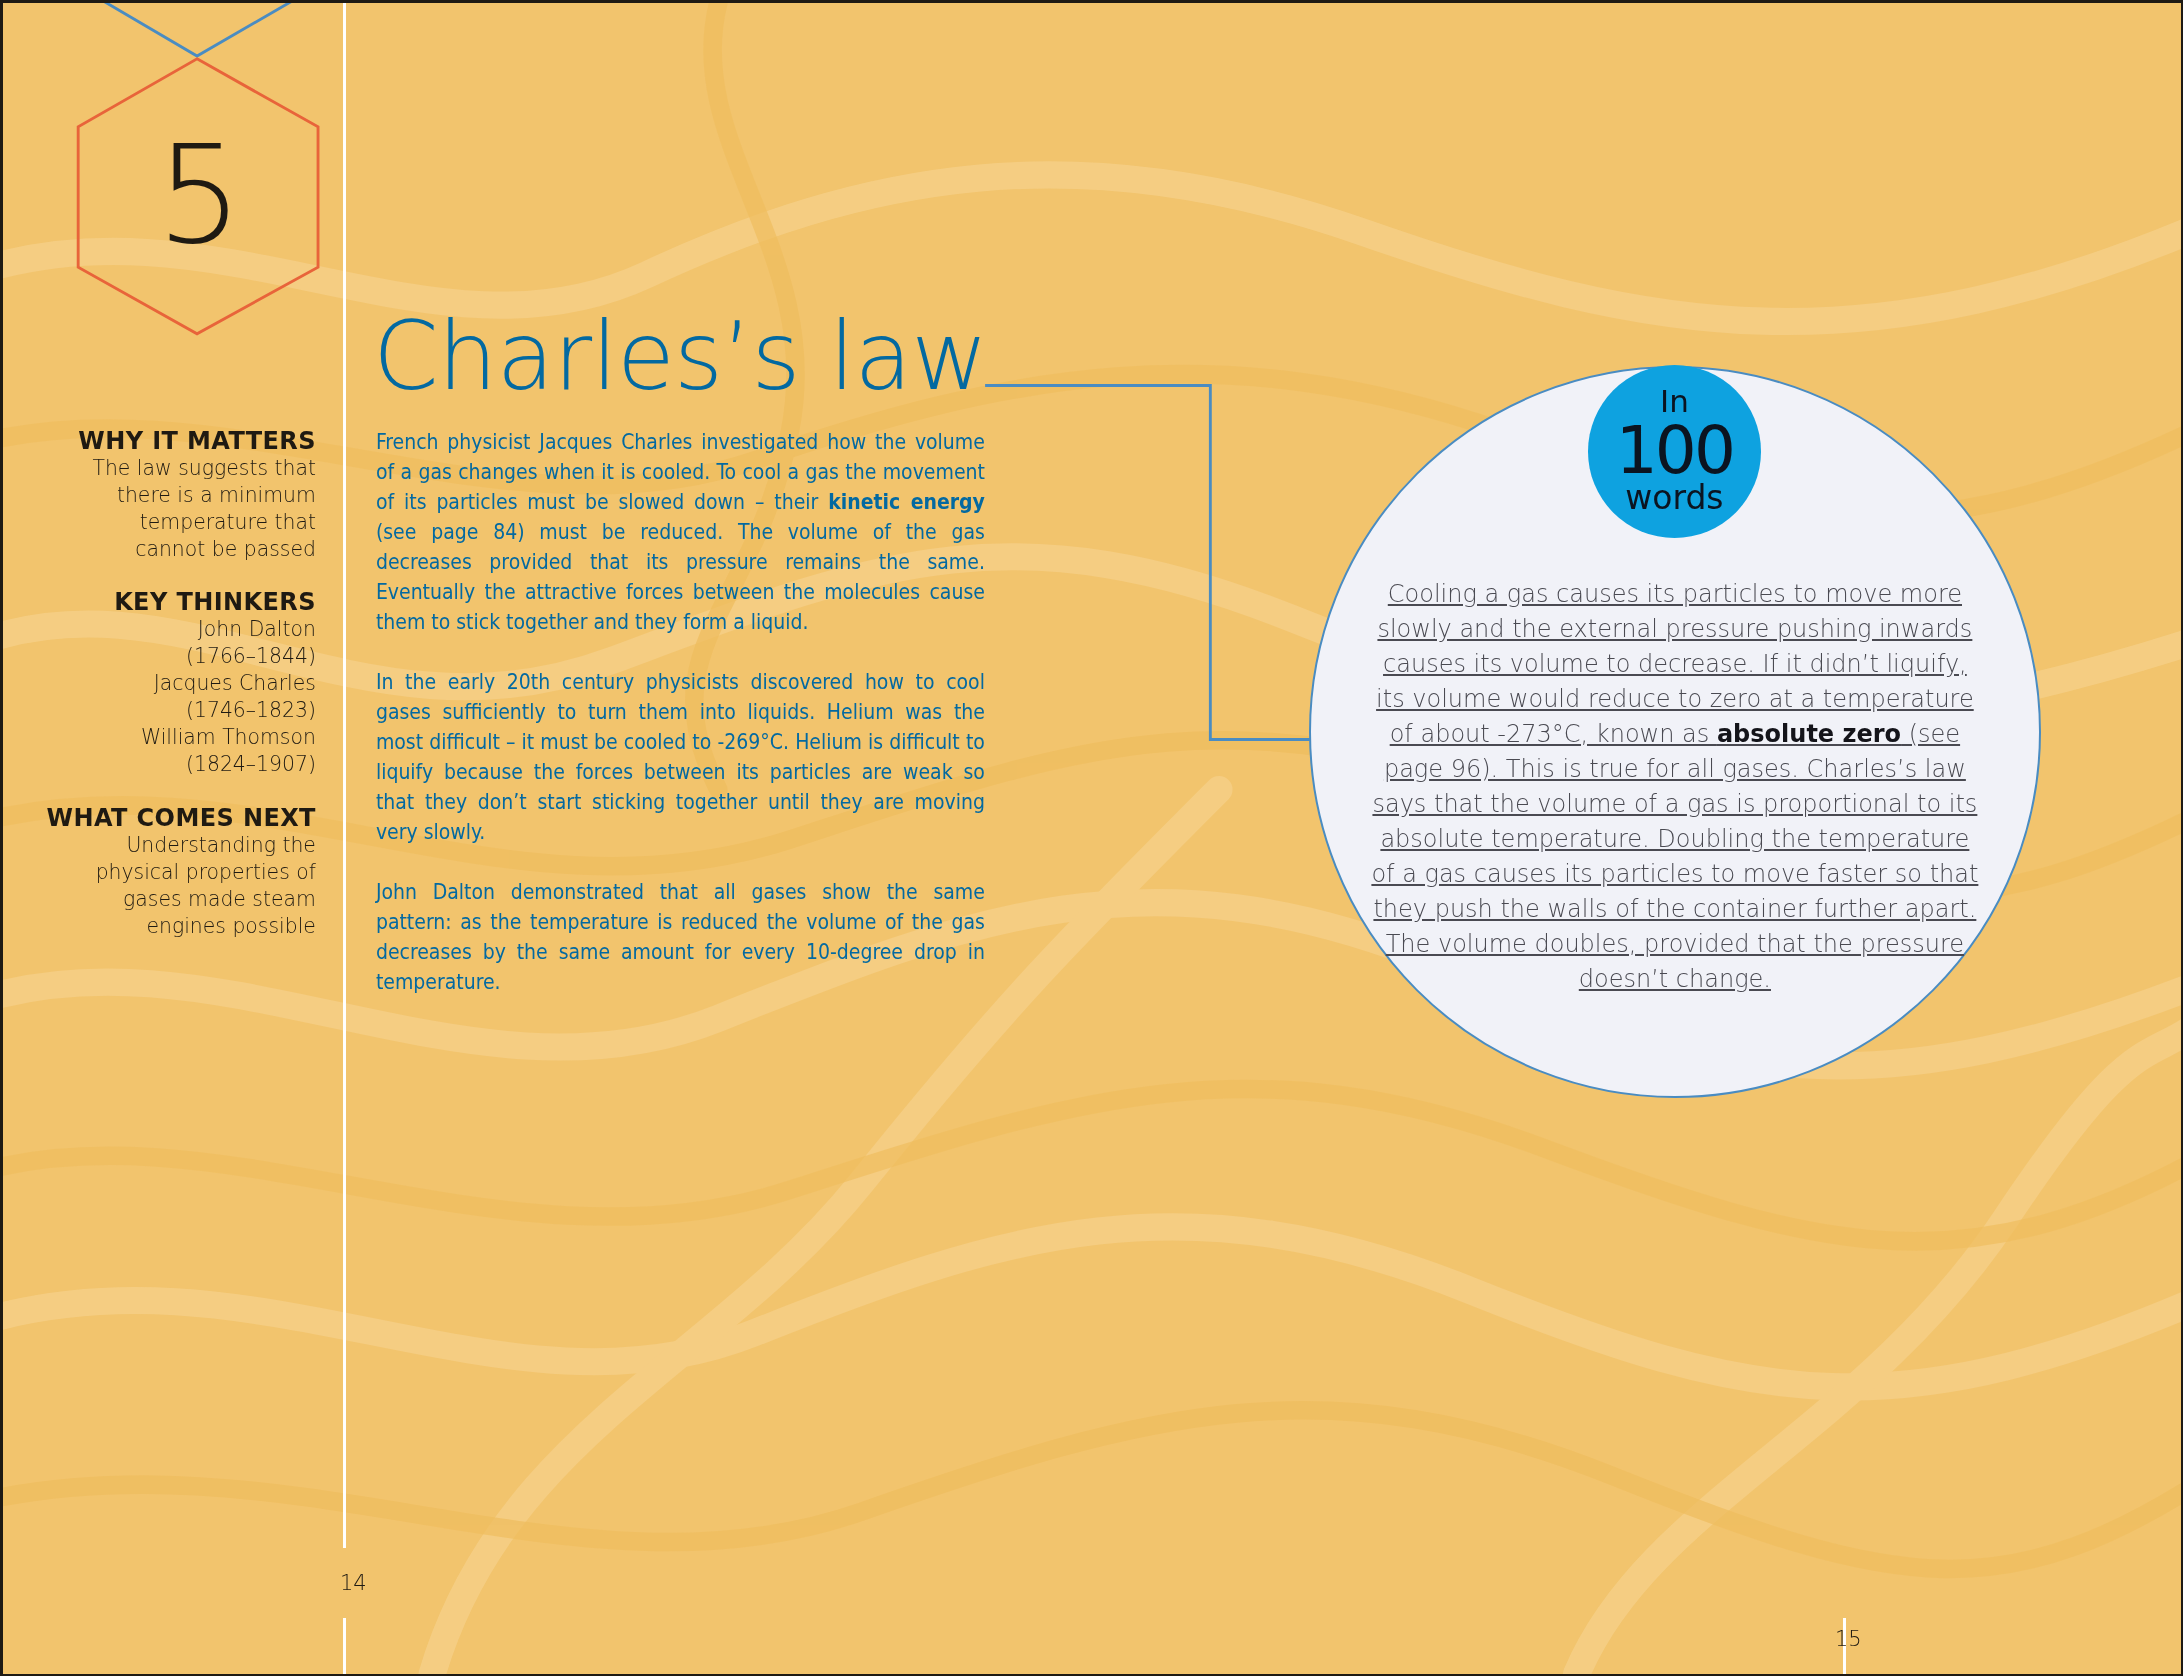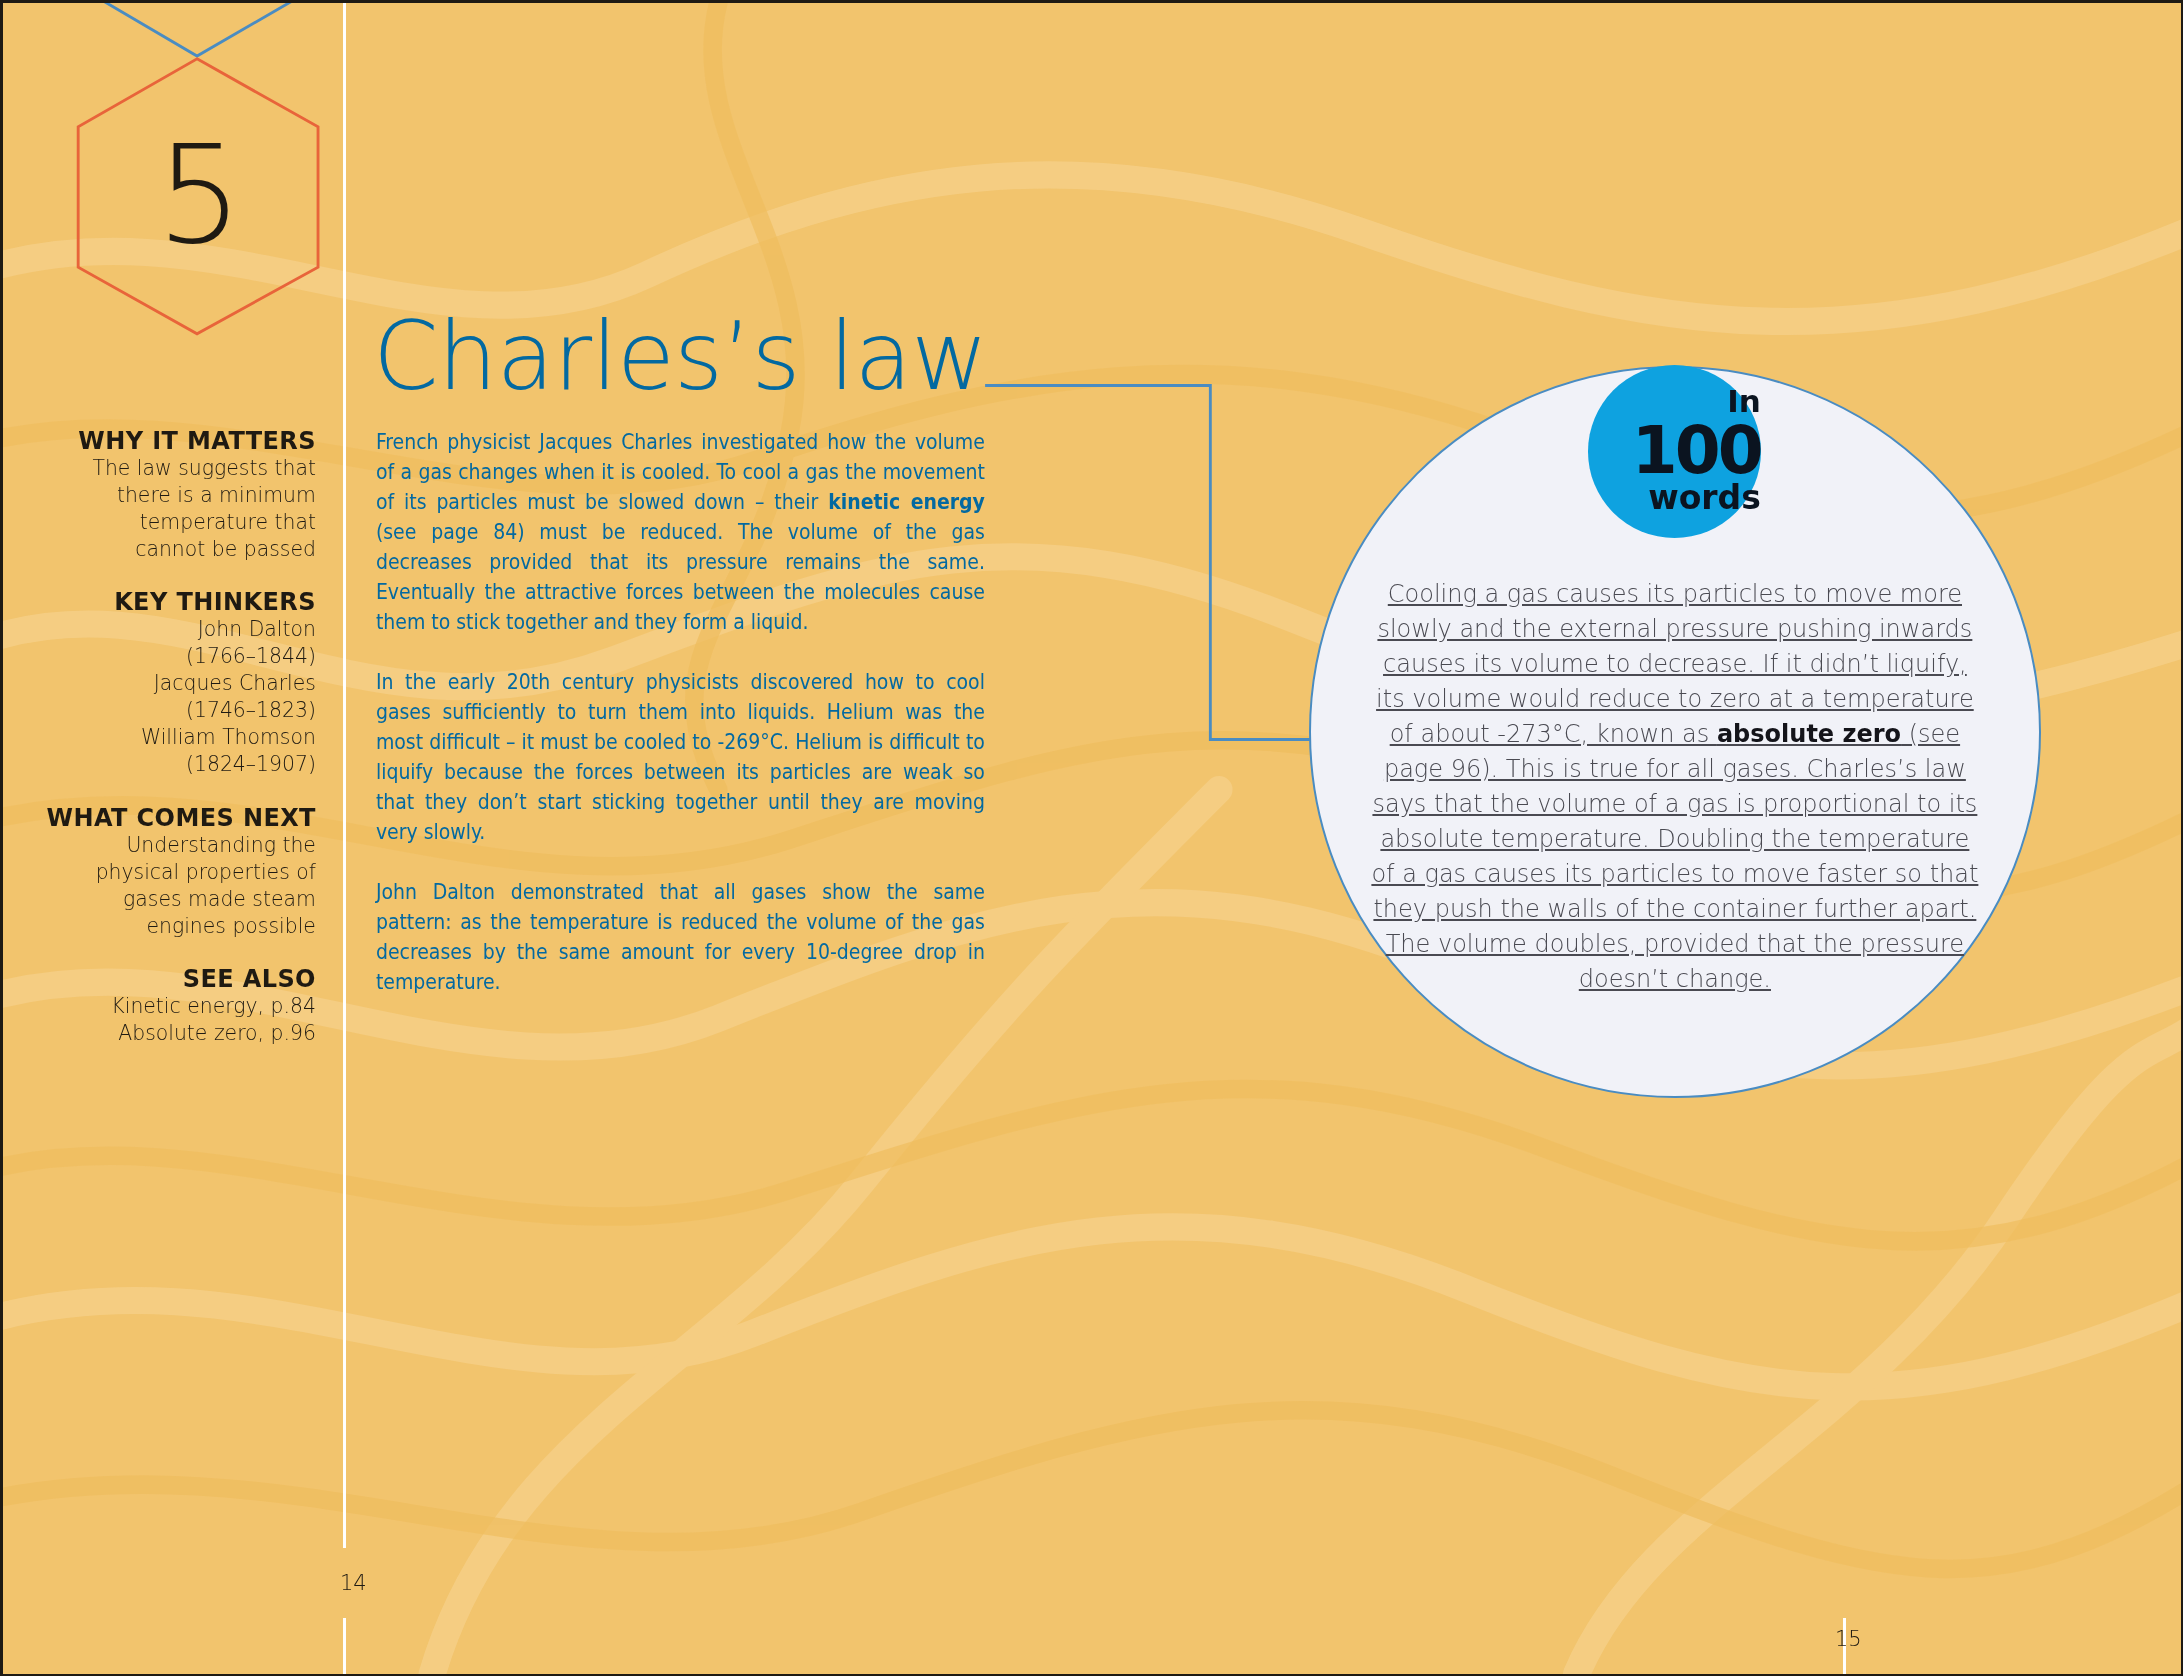--- a/index.html
+++ b/index.html
@@ -40,22 +40,22 @@
   .body-text p { margin: 0 0 30px 0; }
   .body-text b { font-weight: 700; }
   .connector { position: absolute; left: 0; top: 0; }
   .circle {
     position: absolute; left: 1306px; top: 363px; width: 732px; height: 732px;
     border-radius: 50%; background: #f1f2f8; border: 2.9px solid #4a8cc2;
     box-sizing: border-box;
   }
   .badge {
     position: absolute; left: 1585px; top: 362px; width: 173px; height: 173px;
-    border-radius: 50%; background: #0ea2e0; color: #0b1420; text-align: right;
-    font-family: "DejaVu Sans", sans-serif; font-weight: 700;
+    border-radius: 50%; background: #0ea2e0; color: #0b1420; text-align: center;
+    font-family: "DejaVu Sans", sans-serif; font-weight: 400;
   }
   .badge .in { position: absolute; left: 0; right: 0; top: 18.6px; font-size: 31px; line-height: 36px; }
   .badge .num { position: absolute; left: 0; right: 0; top: 50px; font-size: 66px; line-height: 72px; letter-spacing: -2.9px; }
   .badge .words { position: absolute; left: 0; right: 0; top: 114px; font-size: 33px; line-height: 37px; }
   .summary {
     position: absolute; left: 1366px; top: 574px; width: 612px; text-align: center;
     font-size: 24px; line-height: 35px; color: #4a4a52; font-weight: 300;
     font-family: "DejaVu Sans", sans-serif;
     text-decoration: underline;
   }
@@ -115,25 +115,20 @@
       <div>William Thomson</div>
       <div>(1824–1907)</div>
     </div>
     <div class="block">
       <div class="heading">WHAT COMES NEXT</div>
       <div>Understanding the</div>
       <div>physical properties of</div>
       <div>gases made steam</div>
       <div>engines possible</div>
     </div>
-    <div class="block">
-      <div class="heading">SEE ALSO</div>
-      <div>Kinetic energy, p.84</div>
-      <div>Absolute zero, p.96</div>
-    </div>
   </div>
 
   <div class="title">Charles’s law</div>
 
   <div class="body-text">
     <p><span>French physicist Jacques Charles investigated how the volume of a gas changes when it is cooled. To cool a gas the movement of its particles must be slowed down – their </span><b>kinetic energy</b><span> (see page 84) must be reduced. The volume of the gas decreases provided that its pressure remains the same. Eventually the attractive forces between the molecules cause them to stick together and they form a liquid.</span></p>
     <p>In the early 20th century physicists discovered how to cool gases sufficiently to turn them into liquids. Helium was the most difficult – it must be cooled to -269°C. Helium is difficult to liquify because the forces between its particles are weak so that they don’t start sticking together until they are moving very slowly.</p>
     <p>John Dalton demonstrated that all gases show the same pattern: as the temperature is reduced the volume of the gas decreases by the same amount for every 10-degree drop in temperature.</p>
   </div>
 

